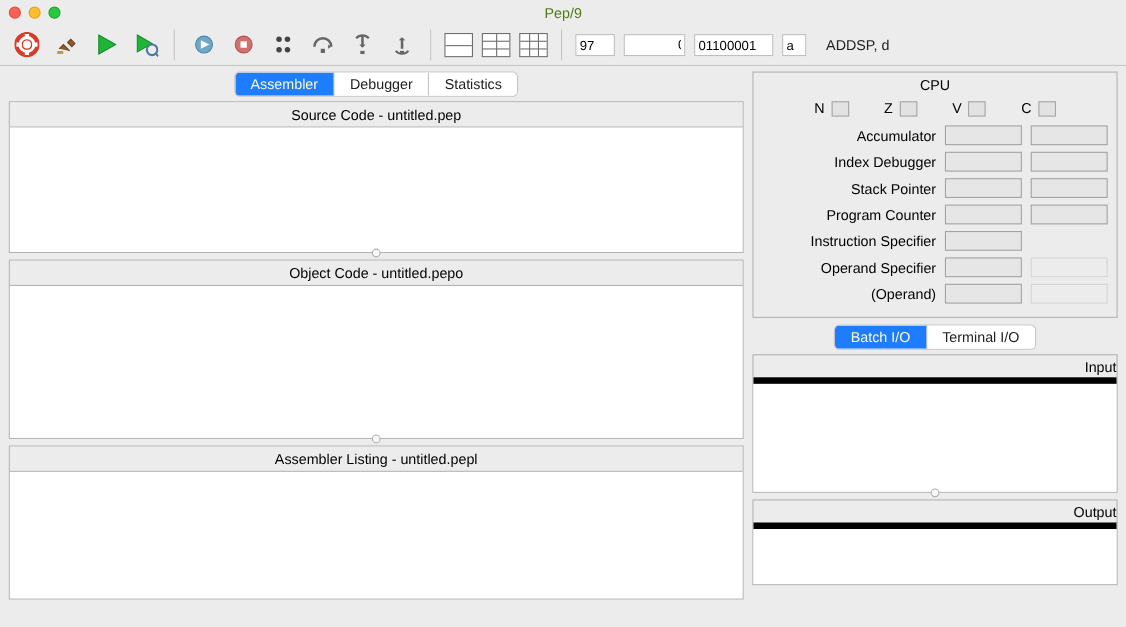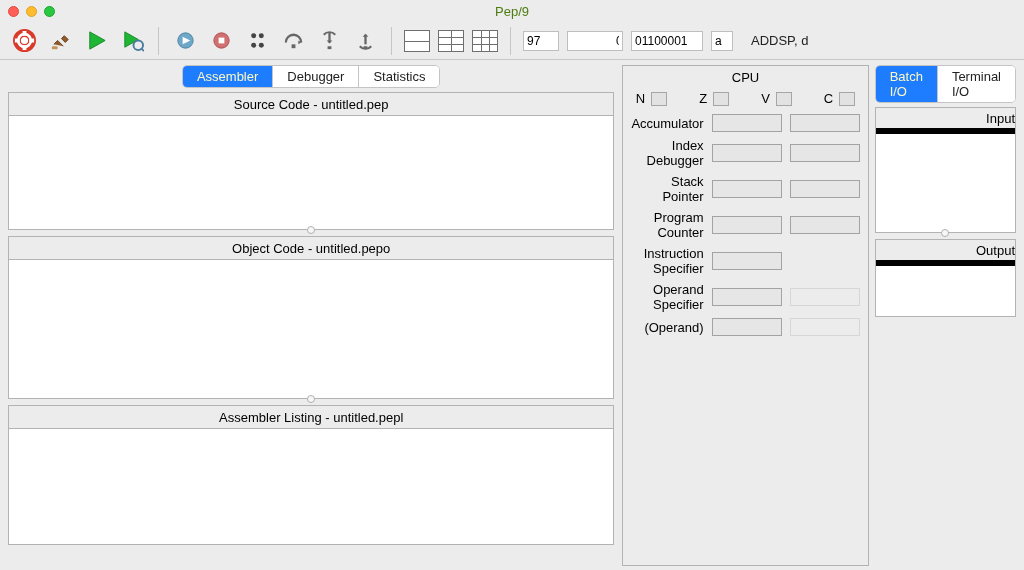--- a/index.html
+++ b/index.html
@@ -15,21 +15,21 @@
   .toolbar { height: 38px; display: flex; align-items: center; gap: 8px; padding: 0 10px; border-bottom: 1px solid #c7c7c7; }
   .toolbar .sep { width:1px; height:28px; background:#c6c6c6; margin:0 4px; }
   .tool-icon { width: 28px; height: 28px; display:flex; align-items:center; justify-content:center; border-radius:3px; }
   .tool-icon svg { width:23px; height:23px; }
   .numfld { height:20px; border:1px solid #bfbfbf; background:#fff; font-size:12px; padding:1px 3px; }
   .numfld.w36{width:36px;} .numfld.w56{width:56px;padding-left:48px;} .numfld.w72{width:72px;} .numfld.w22{width:22px;}
   .mnemonic { font-size:13px; color:#222; margin-left:10px; }
 
   .content { display:flex; height: calc(570px - 22px - 38px); }
   .left { width: 684px; display:flex; flex-direction:column; padding:5px 8px 4px 8px; }
-  .right { flex:1; display:flex; flex-direction:row; padding:5px 8px 4px 0; gap:6px; }
+  .right { flex:1; display:flex; flex-direction:column; padding:5px 8px 4px 0; gap:6px; }
 
   .tabs { display:flex; justify-content:center; margin-bottom:4px; }
   .tabseg { display:flex; border-radius:5px; overflow:hidden; border:1px solid #c4c4c4; background:#fff; }
   .tabseg .tab { padding:3px 14px; font-size:13px; border-right:1px solid #c4c4c4; background:#fff; color:#222; }
   .tabseg .tab:last-child { border-right:none; }
   .tabseg .tab.active { background:#1e7dff; color:#fef9c3; }
 
   .panel-group { display:flex; flex-direction:column; flex:1; gap:0; }
   .panel { border:1px solid #b3b3b3; background:#ececec; display:flex; flex-direction:column; position:relative; }
   .panel .phdr { text-align:center; font-size:13px; padding:4px 0 3px 0; background:#ececec; border-bottom:1px solid #b3b3b3; }

